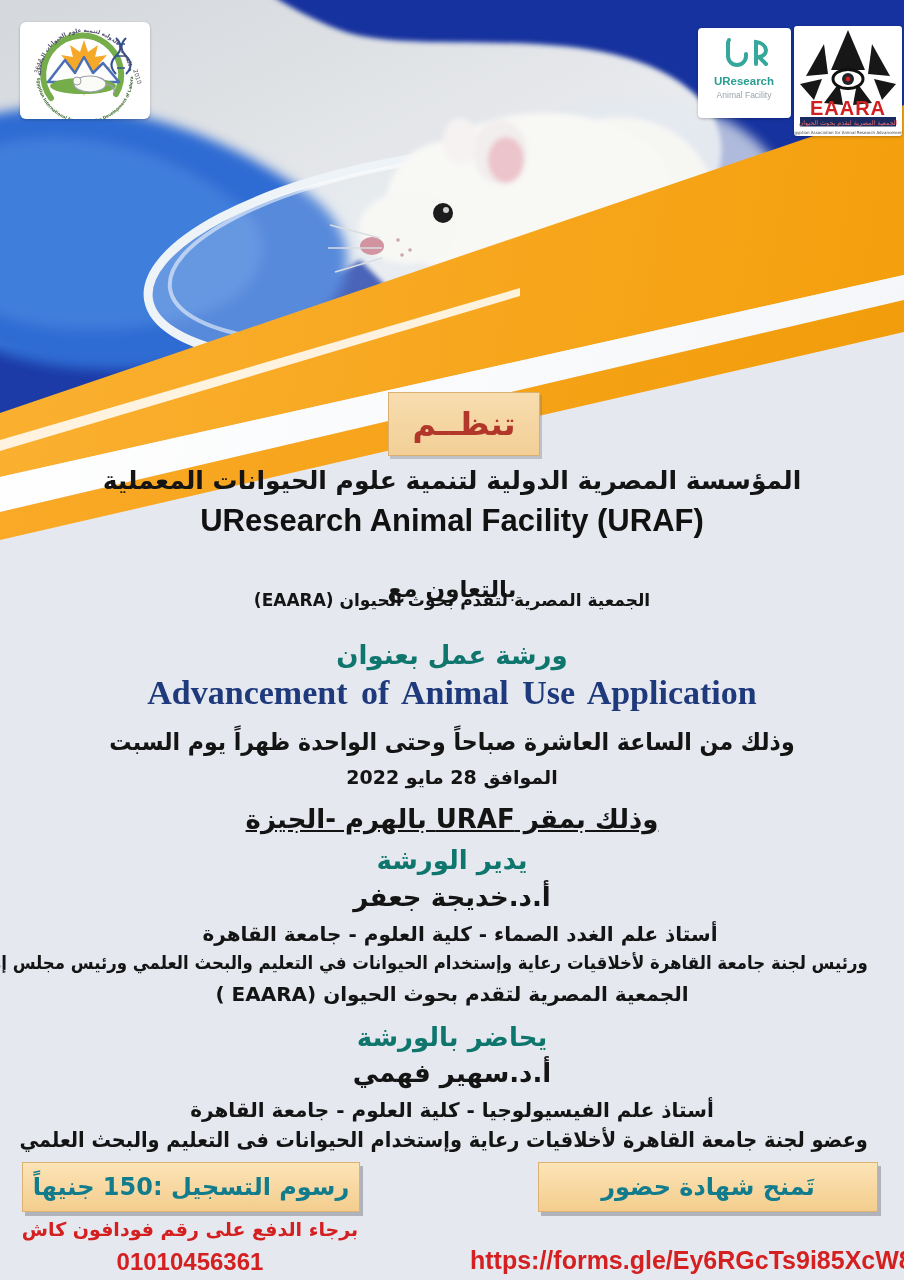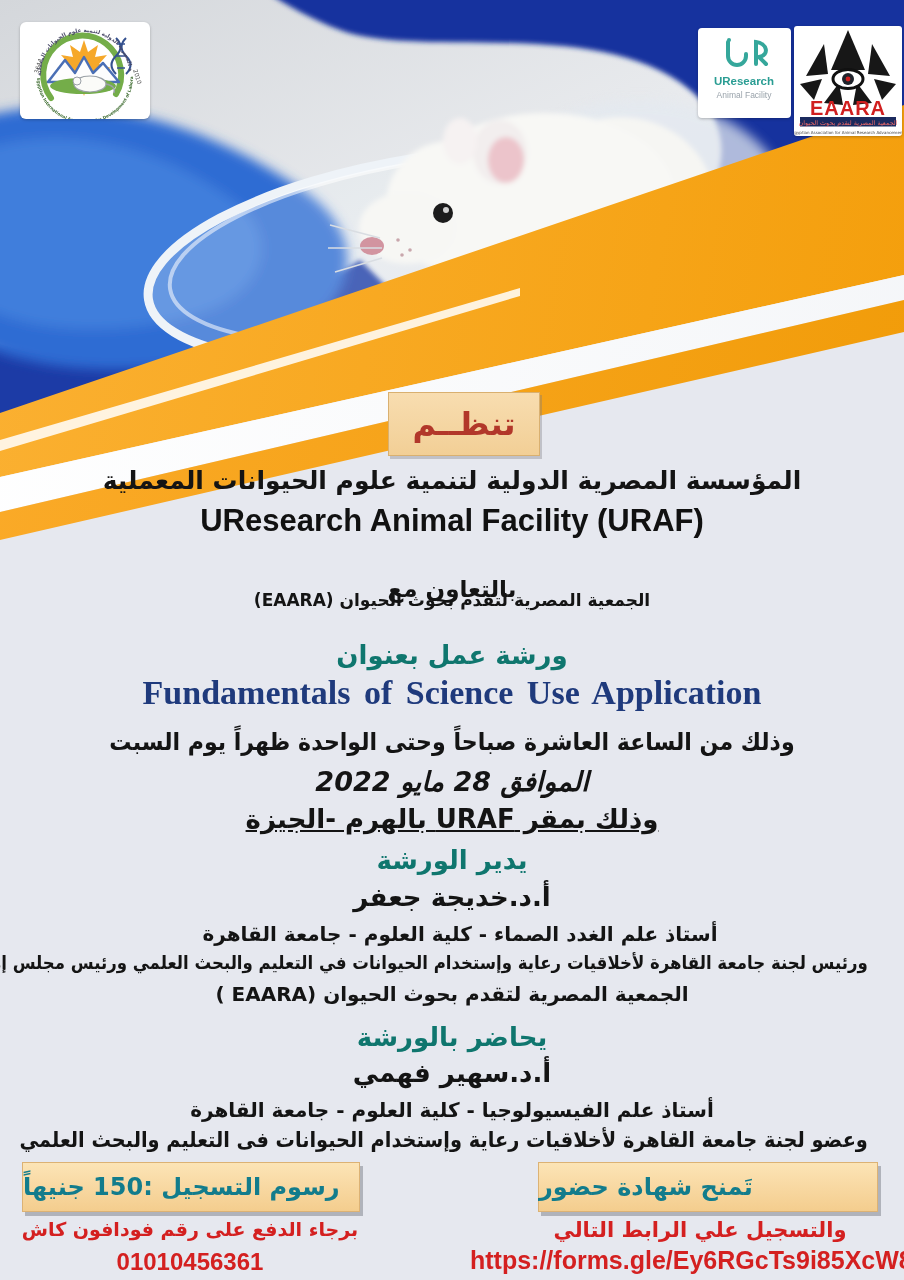--- a/index.html
+++ b/index.html
@@ -54,37 +54,37 @@
   .condense{transform:scaleX(.92); transform-origin:center;}
   .red{color:#0f766e;}
   .l-org-ar  {top:466px; font-size:25px;}
   .l-org-en  {top:503px; font-size:31px; direction:ltr; font-family:"Liberation Sans",sans-serif; color:#111;}
   .l-collab  {top:556px; font-size:23px;margin-top:20px;}
   .l-partner {top:590px; font-size:17px;}
   .l-wslabel {top:640px; font-size:26px;}
   .l-title   {top:674px; font-size:34px; direction:ltr; color:#1f3a7c;
               font-family:"Liberation Serif","DejaVu Serif",serif; word-spacing:5px;}
   .l-time    {top:728px; font-size:24px;}
-  .l-date    {top:766px; font-size:27px;font-style:italic;}
+  .l-date    {top:766px; font-size:19px;}
   .l-venue   {top:804px; font-size:26px;text-decoration:underline;}
   .l-modhead {top:845px; font-size:26px;}
   .l-modname {top:882px; font-size:26px;}
   .l-t1      {top:922px; font-size:20px;padding-left:16px;}
   .l-t2      {top:952px; font-size:18px;}
   .l-t3      {top:982px; font-size:20px;}
   .l-lecthead{top:1022px; font-size:26px;}
   .l-lectname{top:1058px; font-size:26px;}
   .l-lt1     {top:1098px; font-size:20px;}
   .l-lt2     {top:1128px; font-size:21px;}
   
   .tan-box{
     position:absolute; top:1162px; height:48px; z-index:4;
     background:linear-gradient(180deg,#fce4b6,#f4cd8e);
     border:1px solid #dcb274; box-shadow:3px 4px 0 rgba(110,115,125,.45);
-    display:flex; align-items:center; justify-content:flex-end; direction:rtl;
+    display:flex; align-items:center; justify-content:center; direction:rtl;
     color:#127c8c; font-size:24px; font-weight:bold;
   }
   .box-fee{left:22px; width:336px;}
   .box-cert{left:538px; width:338px;}
   .foot-line{
     position:absolute; text-align:center; direction:rtl; font-weight:bold;
     color:#d42020; z-index:4; white-space:nowrap;
   }
   .f-pay {left:0; width:380px; top:1218px; font-size:19px;}
   .f-num {left:0; width:380px; top:1248px; font-size:24px; direction:ltr; font-family:"Liberation Sans",sans-serif;}
@@ -219,21 +219,21 @@
 
   <div class="banner">
     <span>تنظــم</span>
   </div>
 
   <div class="line l-org-ar">المؤسسة المصرية الدولية لتنمية علوم الحيوانات المعملية</div>
   <div class="line l-org-en">UResearch Animal Facility (URAF)</div>
   <div class="line l-collab">بالتعاون مع</div>
   <div class="line l-partner">الجمعية المصرية لتقدم بحوث الحيوان (EAARA)</div>
   <div class="line l-wslabel red">ورشة عمل بعنوان</div>
-  <div class="line l-title">Fundamentals of  Science Use Application</div>
+  <div class="line l-title">Advancement of  Animal Use Application</div>
   <div class="line l-time condense">وذلك من الساعة العاشرة صباحاً وحتى الواحدة ظهراً يوم السبت</div>
   <div class="line l-date">الموافق 28 مايو 2022</div>
   <div class="line l-venue">وذلك بمقر URAF بالهرم -الجيزة</div>
   <div class="line l-modhead red">يدير الورشة</div>
   <div class="line l-modname">أ.د.خديجة جعفر</div>
   <div class="line l-t1">أستاذ علم الغدد الصماء - كلية العلوم - جامعة القاهرة</div>
   <div class="line l-t2 condense">ورئيس لجنة جامعة القاهرة لأخلاقيات رعاية وإستخدام الحيوانات في التعليم والبحث العلمي ورئيس مجلس إدارة</div>
   <div class="line l-t3">الجمعية المصرية لتقدم بحوث الحيوان (EAARA )</div>
   <div class="line l-lecthead red">يحاضر بالورشة</div>
   <div class="line l-lectname">أ.د.سهير فهمي</div>
@@ -241,16 +241,15 @@
   <div class="line l-lt2 condense">وعضو لجنة جامعة القاهرة لأخلاقيات رعاية وإستخدام الحيوانات فى التعليم والبحث العلمي</div>
 
   <div class="tan-box box-fee">
     <span>رسوم التسجيل :150 جنيهاً</span>
   </div>
   <div class="tan-box box-cert">
     <span>تَمنح شهادة حضور</span>
   </div>
   <div class="foot-line f-pay">برجاء الدفع على رقم فودافون كاش</div>
   <div class="foot-line f-num">01010456361</div>
-  <div class="foot-line f-reg">والتسجيل علي الرابط التالي</div>
   <div class="foot-line f-url">https://forms.gle/Ey6RGcTs9i85XcW88</div>
 
 </div>
 
 </body></html>

